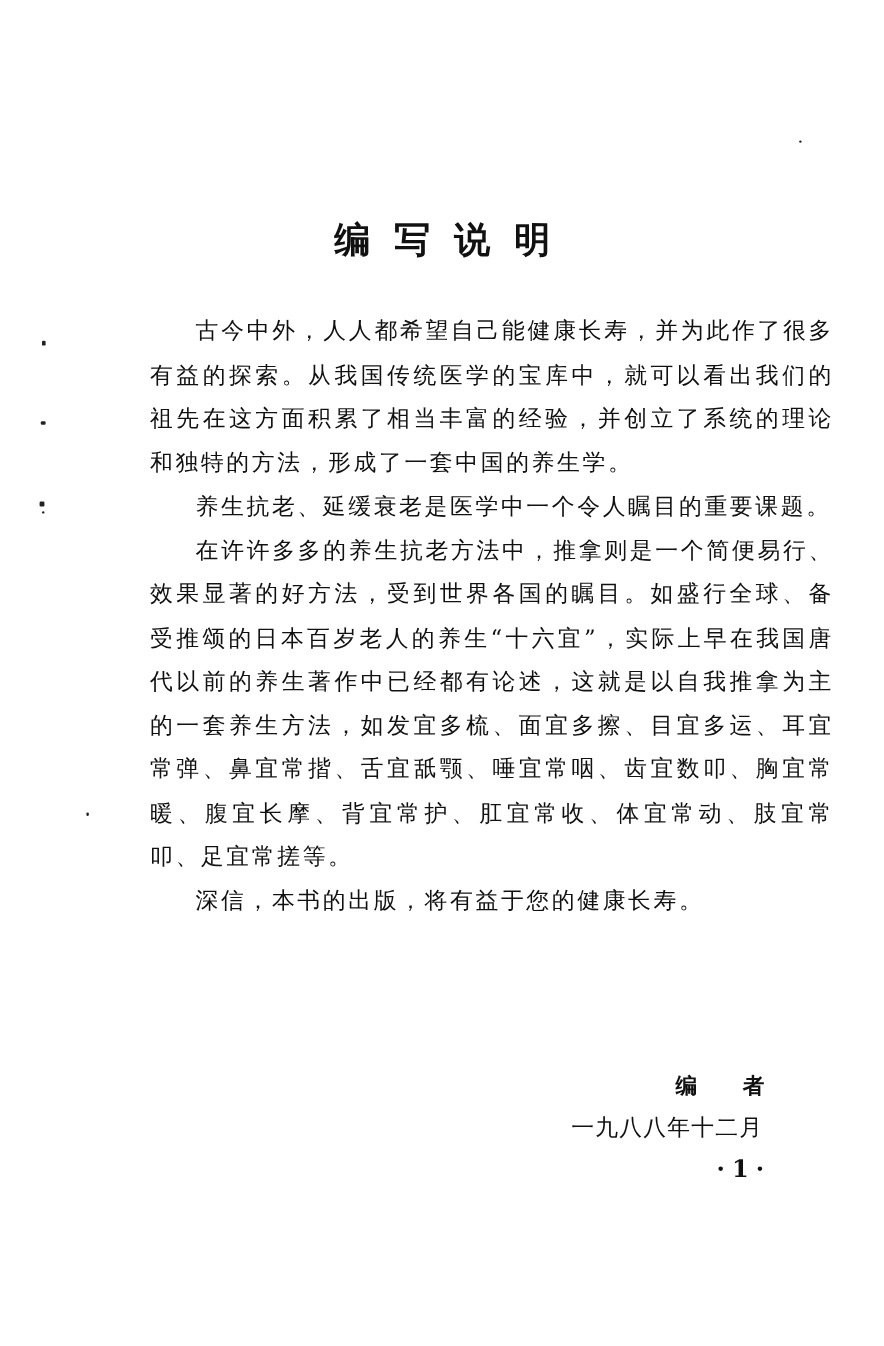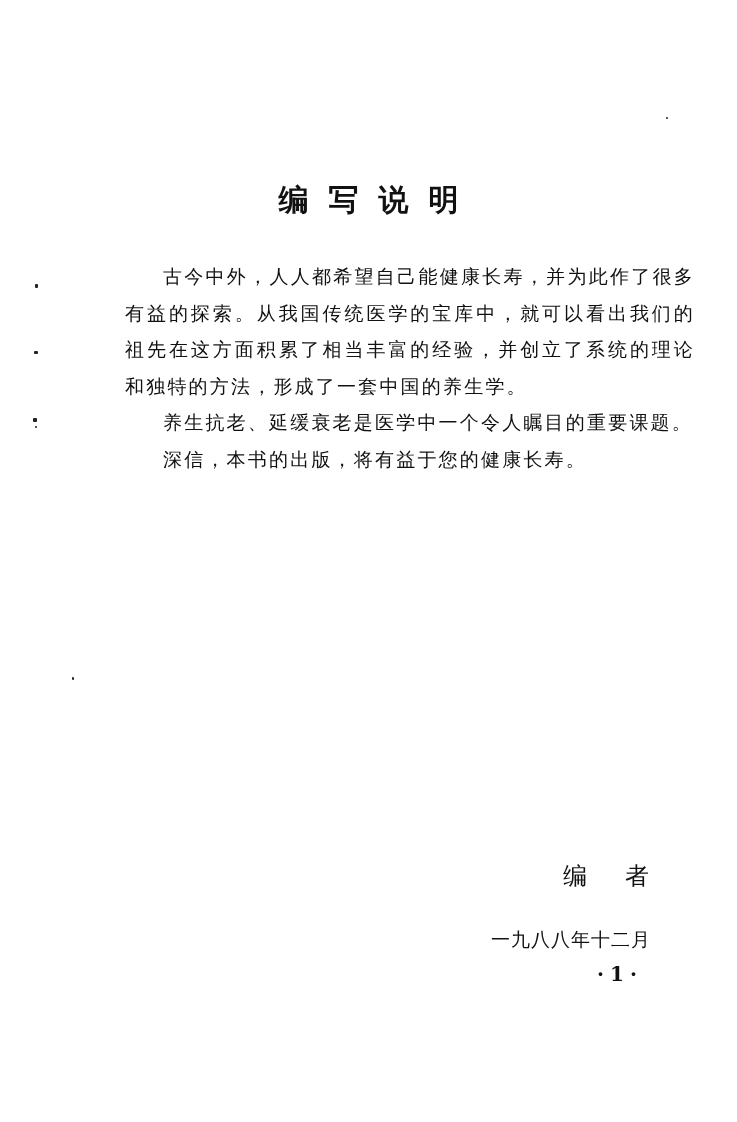--- a/index.html
+++ b/index.html
@@ -13,42 +13,43 @@
       text-align: center; font-family: "DejaVu Sans", sans-serif;
       font-weight: bold; font-size: 30px; letter-spacing: 20px;
       padding-left: 20px; box-sizing: border-box;
     }
     .body-text {
       position: absolute; left: 125px; width: 570px; top: 258px;
       font-size: 19px; line-height: 36.5px; letter-spacing: 2.2px;
     }
     .para { margin: 0; text-indent: 2em; text-align: justify; }
     .signature {
-      position: absolute; left: 563px; top: 860px;
-      font-family: "DejaVu Sans", sans-serif; font-weight: normal;
-      font-size: 24px; letter-spacing: 38px;
+      position: absolute; left: 563px; top: 893px;
+      font-family: "DejaVu Sans", sans-serif; font-weight: bold;
+      font-size: 18px; letter-spacing: 38px;
     }
     .date {
       position: absolute; left: 476px; top: 927px;
-      font-size: 19px; letter-spacing: 1px; margin-left: 15px;
+      font-size: 19px; letter-spacing: 1px;
     }
     .page-number {
       position: absolute; left: 597px; top: 962px;
       font-weight: bold; font-size: 20px; letter-spacing: 6px;
     }
     .speck { position: absolute; background: #222; border-radius: 1px; }
   </style>
 </head>
 <body>
 
 <div class="page-title">编写说明</div>
 
 <div class="body-text">
   <p class="para">古今中外，人人都希望自己能健康长寿，并为此作了很多有益的探索。从我国传统医学的宝库中，就可以看出我们的祖先在这方面积累了相当丰富的经验，并创立了系统的理论和独特的方法，形成了一套中国的养生学。</p>
   <p class="para" style="text-indent:2em">养生抗老、延缓衰老是医学中一个令人瞩目的重要课题。</p>
+  <p class="para">在许许多多的养生抗老方法中，推拿则是一个简便易行、效果显著的好方法，受到世界各国的瞩目。如盛行全球、备受推颂的日本百岁老人的养生“十六宜”，实际上早在我国唐代以前的养生著作中已经都有论述，这就是以自我推拿为主的一套养生方法，如发宜多梳、面宜多擦、目宜多运、耳宜常弹、鼻宜常揩、舌宜舐颚、唾宜常咽、齿宜数叩、胸宜常暖、腹宜长摩、背宜常护、肛宜常收、体宜常动、肢宜常叩、足宜常搓等。</p>
   <p class="para">深信，本书的出版，将有益于您的健康长寿。</p>
 </div>
 
 <div class="signature">编者</div>
 <div class="date">一九八八年十二月</div>
 <div class="page-number">·1·</div>
 
 <div class="speck" style="left:35px;top:284px;width:3px;height:4px;"></div>
 <div class="speck" style="left:34px;top:351px;width:4px;height:3px;"></div>
 <div class="speck" style="left:33px;top:418px;width:4px;height:4px;"></div>

